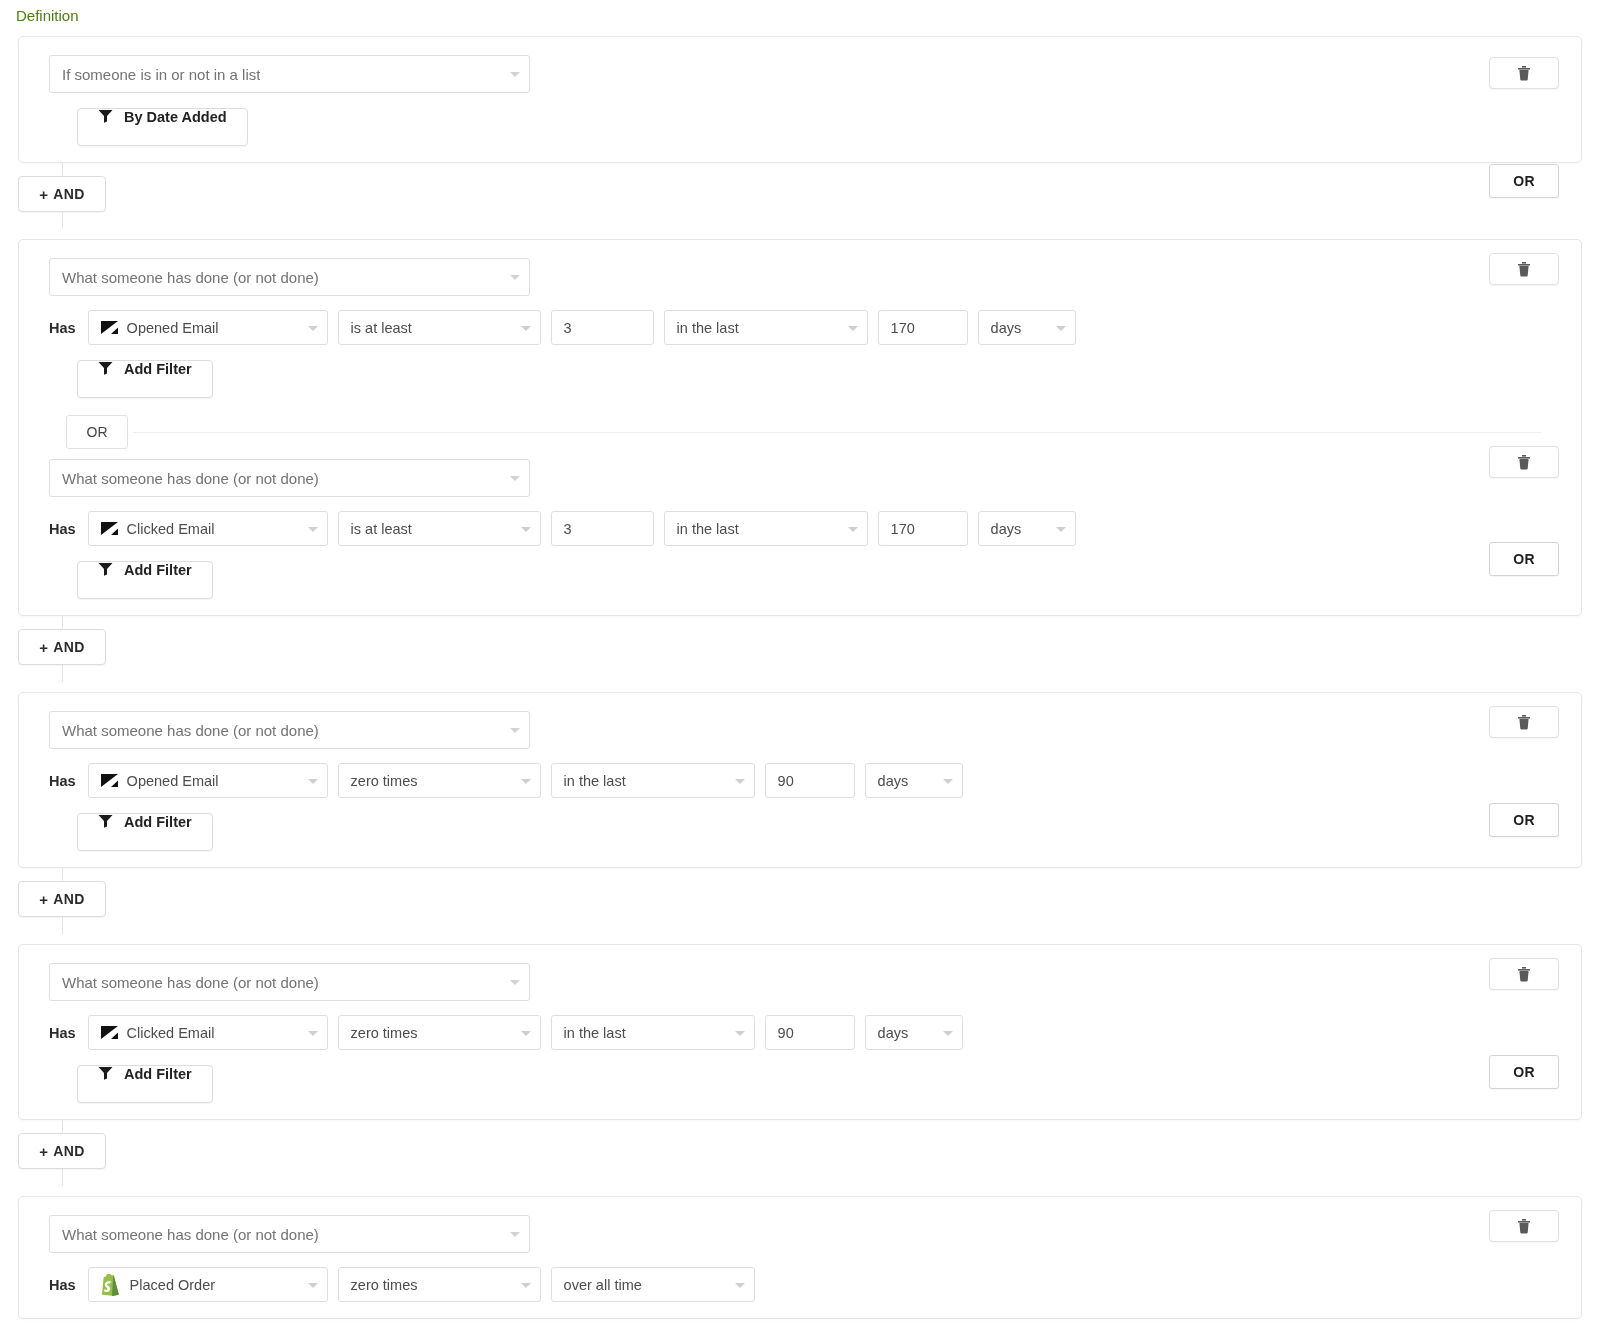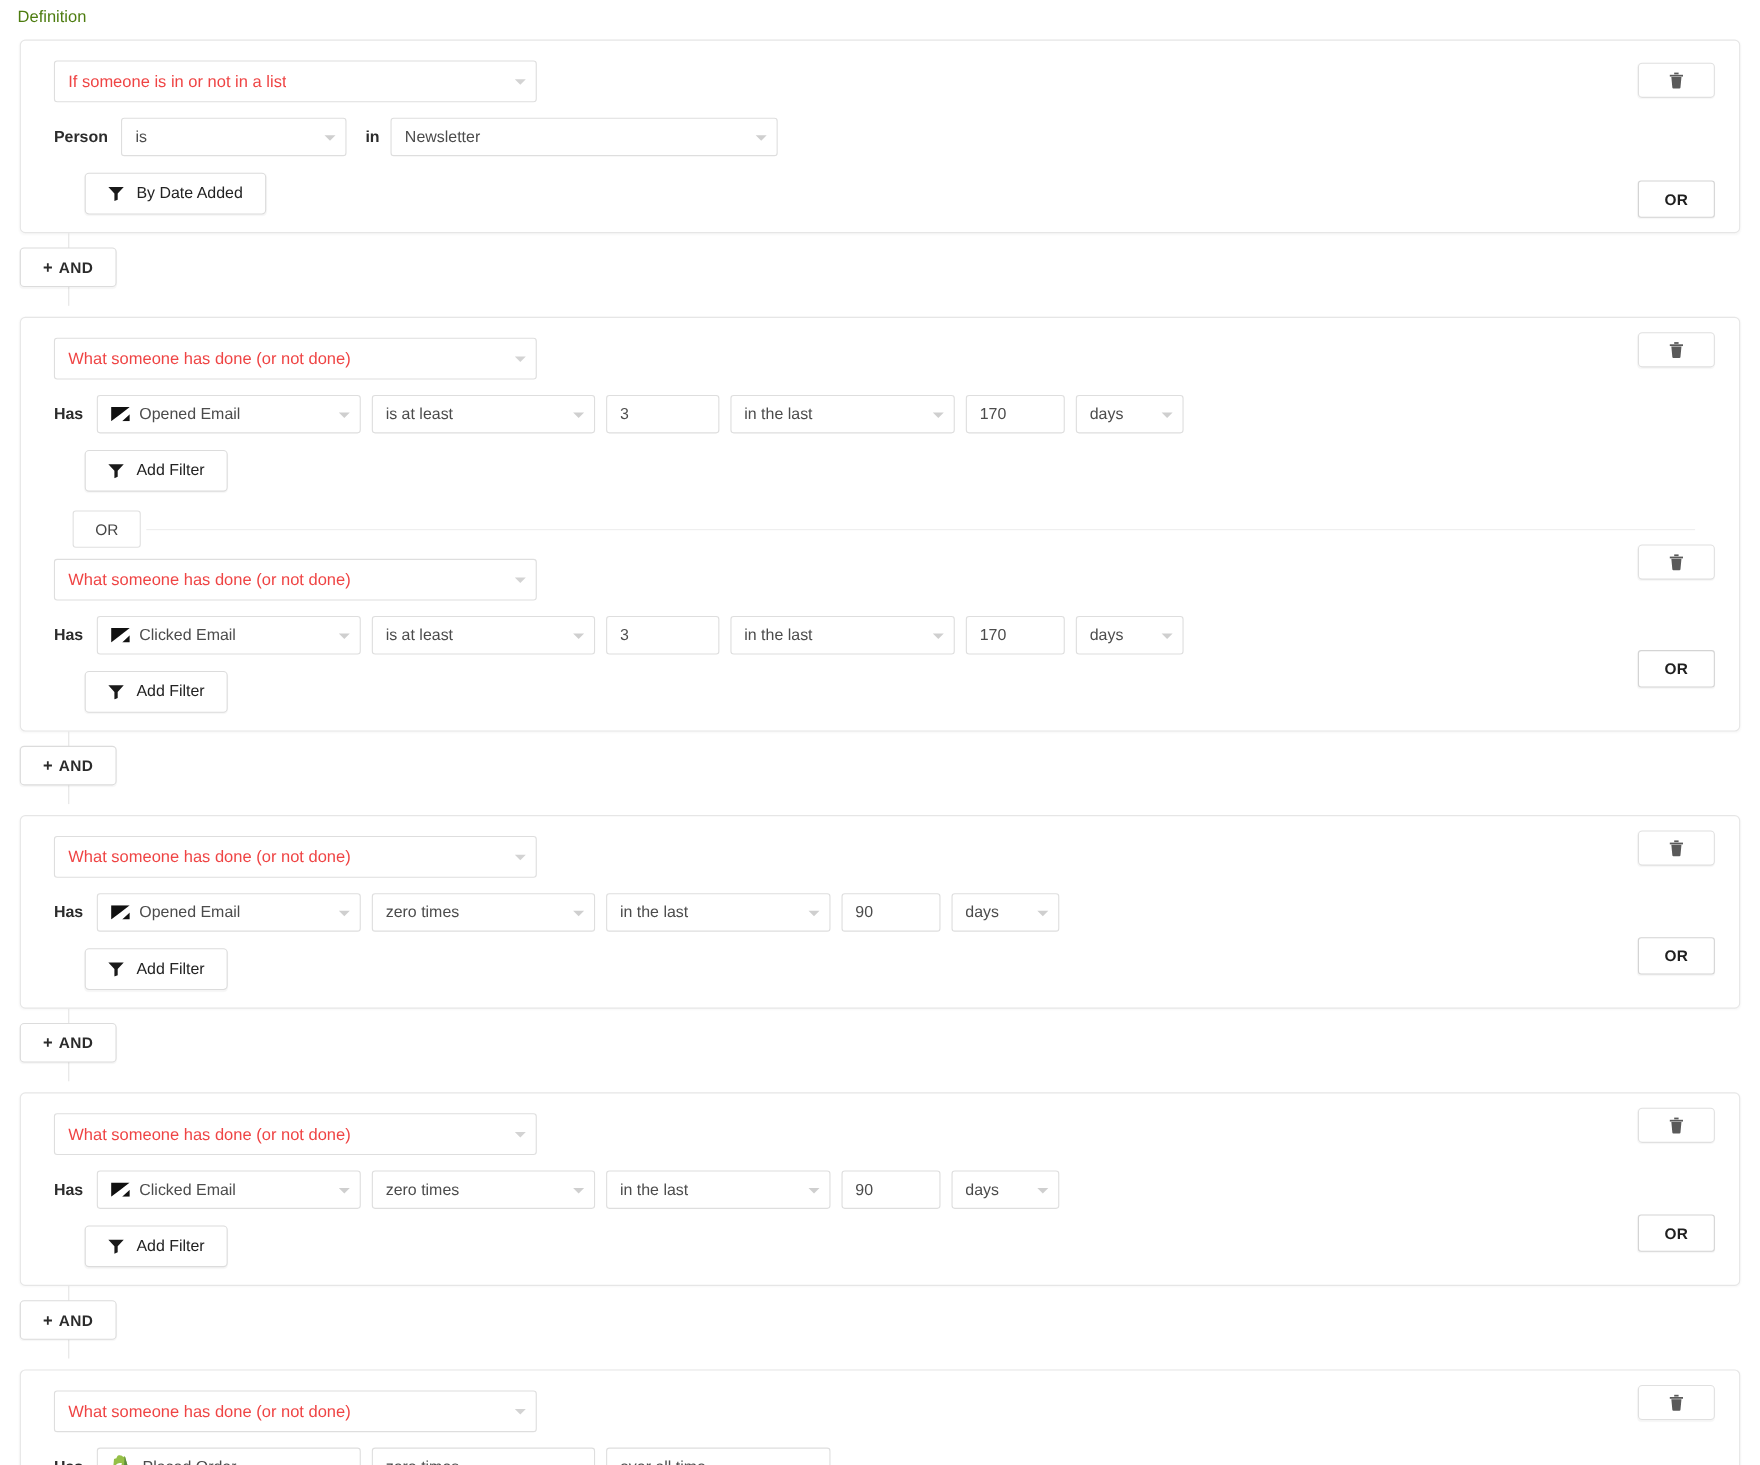--- a/index.html
+++ b/index.html
@@ -98,47 +98,47 @@
     margin-top: -2px;
     width: 0; height: 0;
     border-left: 5px solid transparent;
     border-right: 5px solid transparent;
     border-top: 5px solid #cfcfcf;
   }
   .ctrl .lbl { overflow: hidden; text-overflow: ellipsis; }
   .ctrl .ico { flex: 0 0 auto; margin-right: 9px; display:flex; align-items:center; }
 
   
-  .big-select { width: 439px; height: 38px; font-size: 15px; color: #ef4444; }
+  .big-select { width: 481px; height: 38px; font-size: 15px; color: #737373; }
   .big-select .caret { border-top-color: #d3d3d3; }
 
   
   .row { display: flex; align-items: center; gap: 0; margin-top: 14px; }
   .row .lead {
     font-size: 14.5px;
     font-weight: 700;
     color: #2c2c2c;
     margin-right: 12px;
     min-width: 0;
   }
   .row .gap { width: 17px; flex: 0 0 17px; }
   .row .gap-sm { width: 10px; flex: 0 0 10px; }
 
   
   .btn-filter {
     display: inline-flex;
-    align-items: center;
+    align-items: flex-start;
     justify-content: center;
     height: 38px;
     padding: 0 20px;
     background: #fff;
     border: 1px solid #dcdcdc;
     border-radius: 4px;
     font-size: 14.5px;
-    font-weight: 400;
+    font-weight: 700;
     color: #222;
     cursor: pointer;
     margin-top: 15px;
     box-shadow: 0 1px 1px rgba(0,0,0,0.04);
   }
   .btn-filter svg { margin-right: 11px; }
 
   
   .btn-trash {
     position: absolute;
@@ -222,33 +222,20 @@
 
   <div class="definition-label">Definition</div>
 
   <div class="card" style="padding-bottom:16px;">
     <div class="card-inner">
       <div class="ctrl big-select">
         <span class="lbl">If someone is in or not in a list</span>
         <span class="caret"></span>
       </div>
 
-      <div class="row">
-        <span class="lead">Person</span>
-        <div class="ctrl" style="width:205px;">
-          <span class="lbl">is</span>
-          <span class="caret"></span>
-        </div>
-        <span class="gap"></span>
-        <span class="lead" style="margin-right:10px;font-weight:700;">in</span>
-        <div class="ctrl" style="width:352px;">
-          <span class="lbl">Newsletter</span>
-          <span class="caret"></span>
-        </div>
-      </div>
 
       <div class="indent">
         <div class="btn-filter">
           <svg width="15" height="14" viewBox="0 0 15 14">
               <polygon points="0.5,1 14.5,1 9,7 9,12.5 6,13.8 6,7" fill="#1a1a1a"></polygon>
             </svg>
           <span>By Date Added</span>
         </div>
       </div>
     </div>

